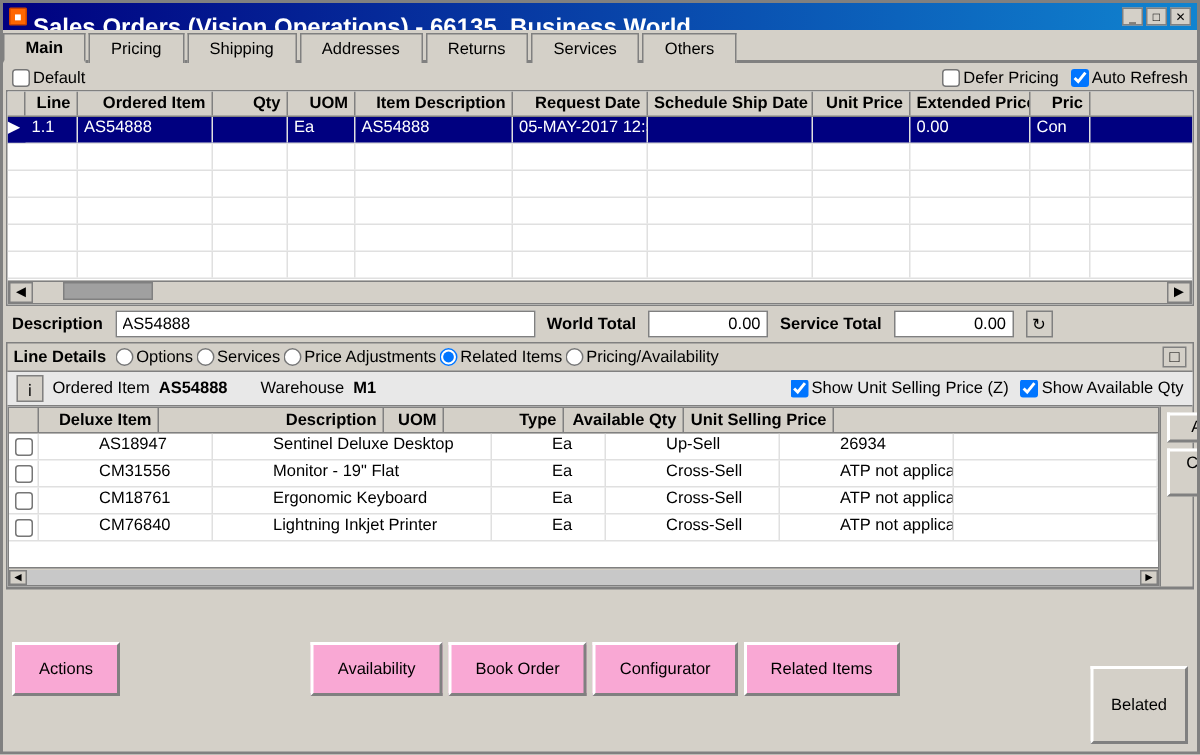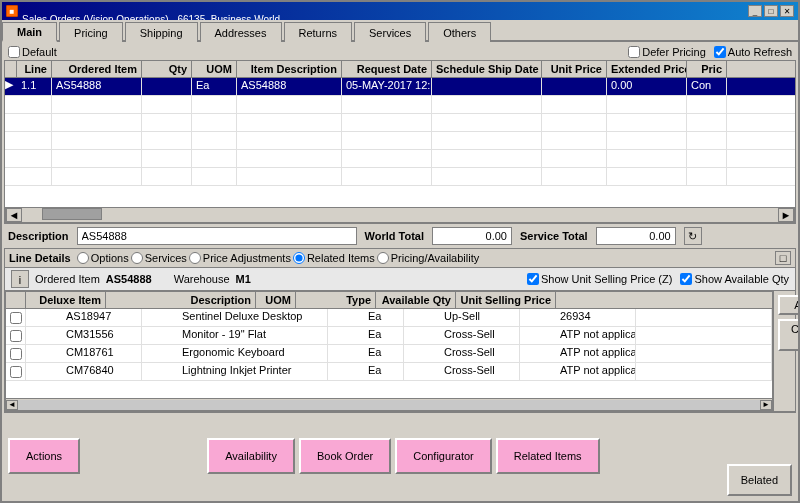--- a/index.html
+++ b/index.html
@@ -3,21 +3,21 @@
   <meta charset="utf-8">
   <style>
     * { box-sizing: border-box; margin: 0; padding: 0; font-family: Arial, sans-serif; font-size: 11px; }
     body { background: #d4d0c8; width: 800px; height: 503px; overflow: hidden; }
     
     .window { width: 800px; height: 503px; border: 2px solid #808080; background: #d4d0c8; display: flex; flex-direction: column; }
     
     .title-bar { background: linear-gradient(to right, #000080, #1084d0); color: white; padding: 2px 4px; display: flex; align-items: center; justify-content: space-between; height: 18px; flex-shrink: 0; }
     .title-bar-left { display: flex; align-items: center; gap: 4px; }
     .title-icon { width: 12px; height: 12px; background: #ff6600; border: 1px solid #cc4400; border-radius: 1px; font-size: 8px; display: flex; align-items: center; justify-content: center; color: white; }
-    .title-text { font-size: 10px; font-weight: normal; color: white; margin-top: 16px; }
+    .title-text { font-size: 16px; font-weight: bold; color: white; margin-top: 16px; }
     .title-controls { display: flex; gap: 2px; }
     .title-btn { width: 14px; height: 12px; background: #d4d0c8; border: 1px solid #808080; font-size: 8px; display: flex; align-items: center; justify-content: center; cursor: pointer; color: black; }
     
     .tabs { display: flex; background: #d4d0c8; border-bottom: 2px solid #808080; height: 22px; flex-shrink: 0; padding-top: 2px; }
     .tab { padding: 2px 14px; border: 1px solid #808080; border-bottom: none; background: #d4d0c8; cursor: pointer; margin-right: 2px; height: 20px; display: flex; align-items: center; }
     .tab.active { background: #d4d0c8; border-bottom: 2px solid #d4d0c8; margin-bottom: -2px; z-index: 1; font-weight: bold; }
     
     .content { flex: 1; display: flex; flex-direction: column; padding: 2px; overflow: hidden; }
     
     .top-bar { display: flex; align-items: center; justify-content: space-between; padding: 2px 4px; flex-shrink: 0; gap: 16px; }
@@ -54,21 +54,21 @@
     .detail-layout { display: flex; flex-shrink: 0; }
     .detail-left { flex: 1; }
     .detail-right { width: 80px; display: flex; flex-direction: column; gap: 4px; padding: 4px; border-left: 1px solid #808080; }
     
     .btn { border: 2px solid; padding: 2px 8px; cursor: pointer; min-width: 60px; background: #d4d0c8; border-color: #ffffff #808080 #808080 #ffffff; }
     
     .footer { display: flex; align-items: center; justify-content: space-between; padding: 3px 4px; border-top: 1px solid #808080; flex-shrink: 0; background: #d4d0c8; }
     .footer-btns { display: flex; gap: 4px; }
     .footer-btn { border: 2px solid; padding: 10px 16px; cursor: pointer; background: #f9a8d4; border-color: #ffffff #808080 #808080 #ffffff; }
     
-    .belated-btn { background: #d4d0c8; border: 2px solid; border-color: #ffffff #808080 #808080 #ffffff; padding: 8px 12px; cursor: pointer; margin-top: 48px; }
+    .belated-btn { background: #d4d0c8; border: 2px solid; border-color: #ffffff #808080 #808080 #ffffff; padding: 18px 12px; cursor: pointer; margin-top: 48px; }
     
     input[type="checkbox"] { width: 12px; height: 12px; }
     input[type="radio"] { width: 12px; height: 12px; }
     
     .col-line { width: 35px; }
     .col-item { width: 90px; }
     .col-qty { width: 50px; }
     .col-uom { width: 45px; }
     .col-desc { width: 105px; }
     .col-req { width: 90px; }

